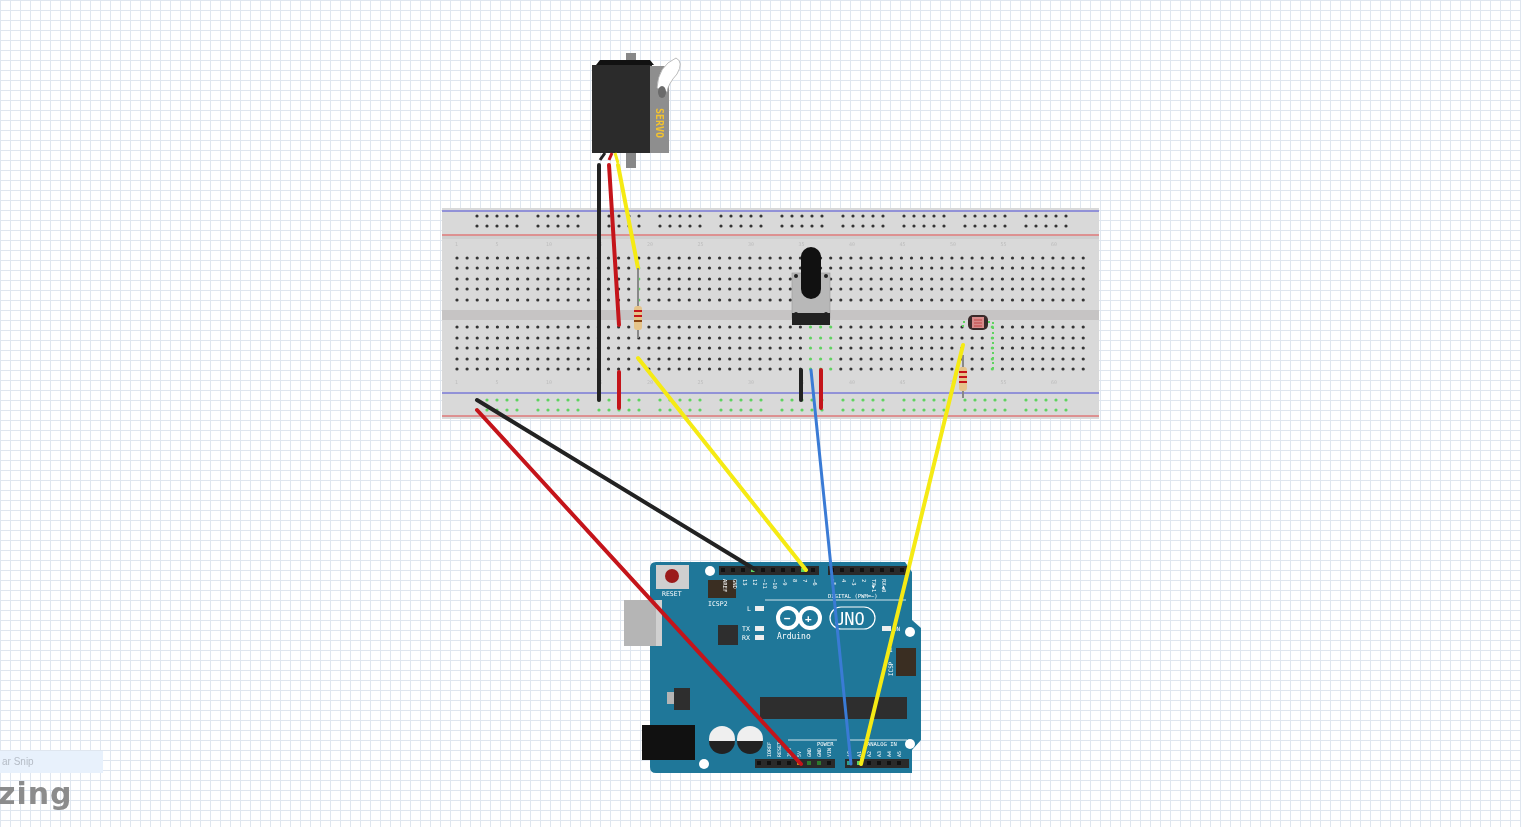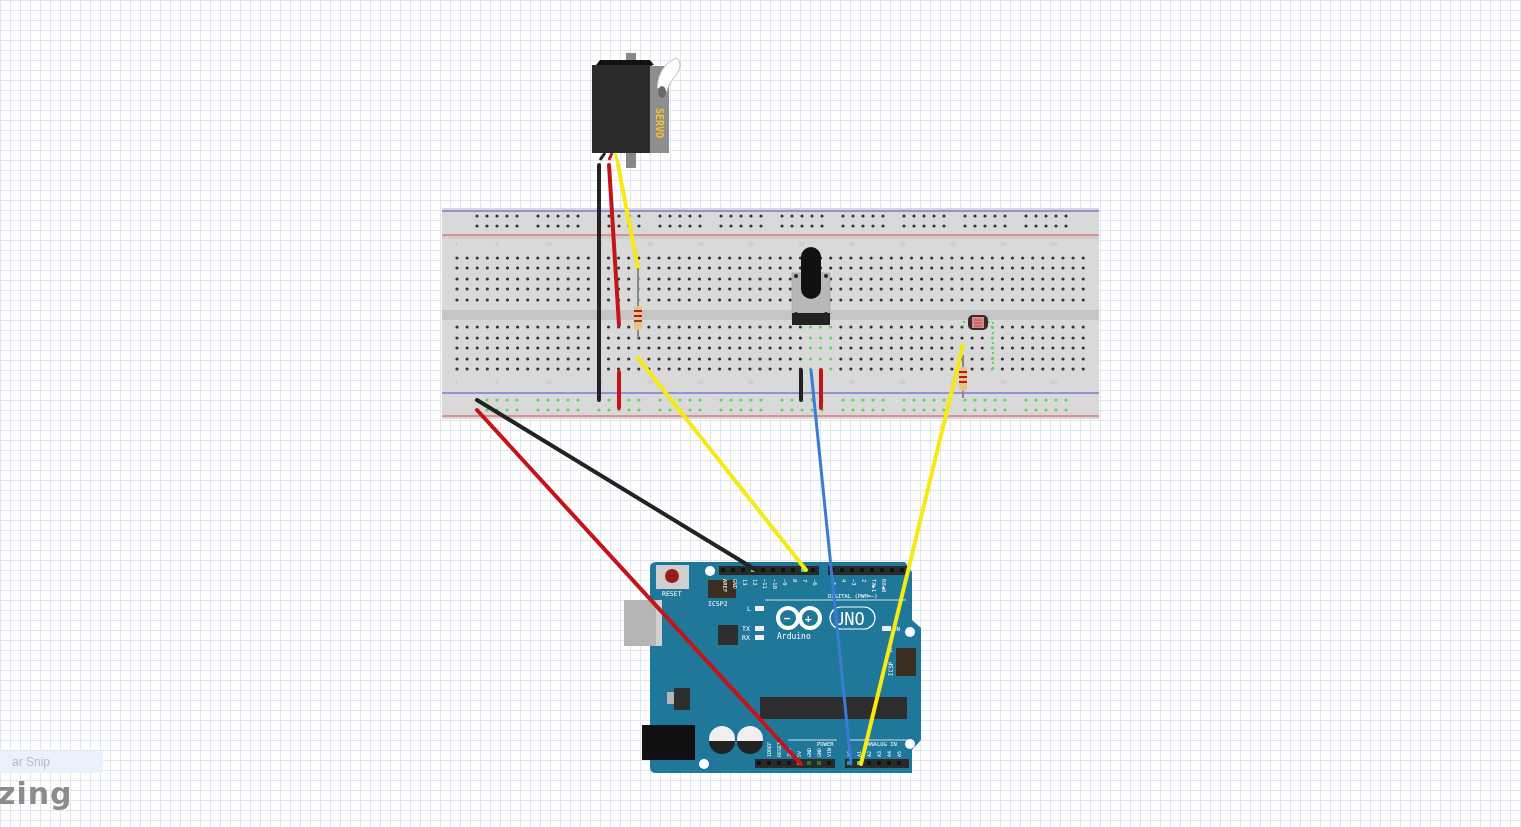--- a/index.html
+++ b/index.html
@@ -8,22 +8,22 @@
     background-color:#ffffff;
     background-image:
       linear-gradient(#dfe6ef 1px, transparent 1px),
       linear-gradient(90deg, #dfe6ef 1px, transparent 1px);
     background-size:10px 10px;
     font-family:"DejaVu Sans", sans-serif;
   }
   #canvas { position:absolute; left:0; top:0; }
   .snip-bar {
     position:absolute; left:0; top:751px; width:103px; height:22px;
-    background:#e8f1fc; color:#b5bcc6; font-size:12px; line-height:22px;
-    font-family:"Liberation Sans", sans-serif; padding-left:12px; box-sizing:border-box;
+    background:#e8f1fc; color:#b5bcc6; font-size:10px; line-height:22px;
+    font-family:"Liberation Sans", sans-serif; padding-left:2px; box-sizing:border-box;
     overflow:hidden; white-space:nowrap;
   }
   .snip-word {
     position:absolute; left:-2px; top:776px; color:#8c8c8c;
     font-size:30px; font-weight:bold; font-family:"DejaVu Sans", sans-serif; letter-spacing:1px;
   }
   svg text { font-family:"DejaVu Sans Mono", monospace; }
 </style>
 </head>
 <body>

